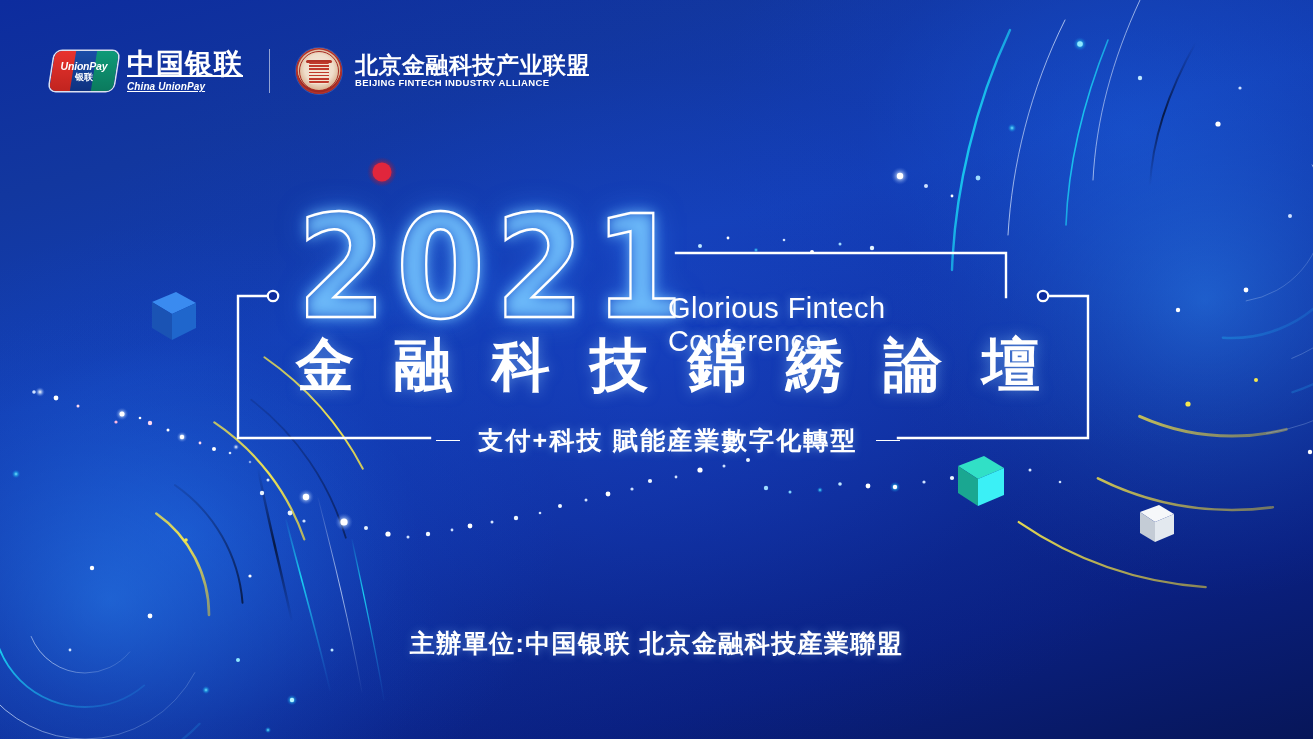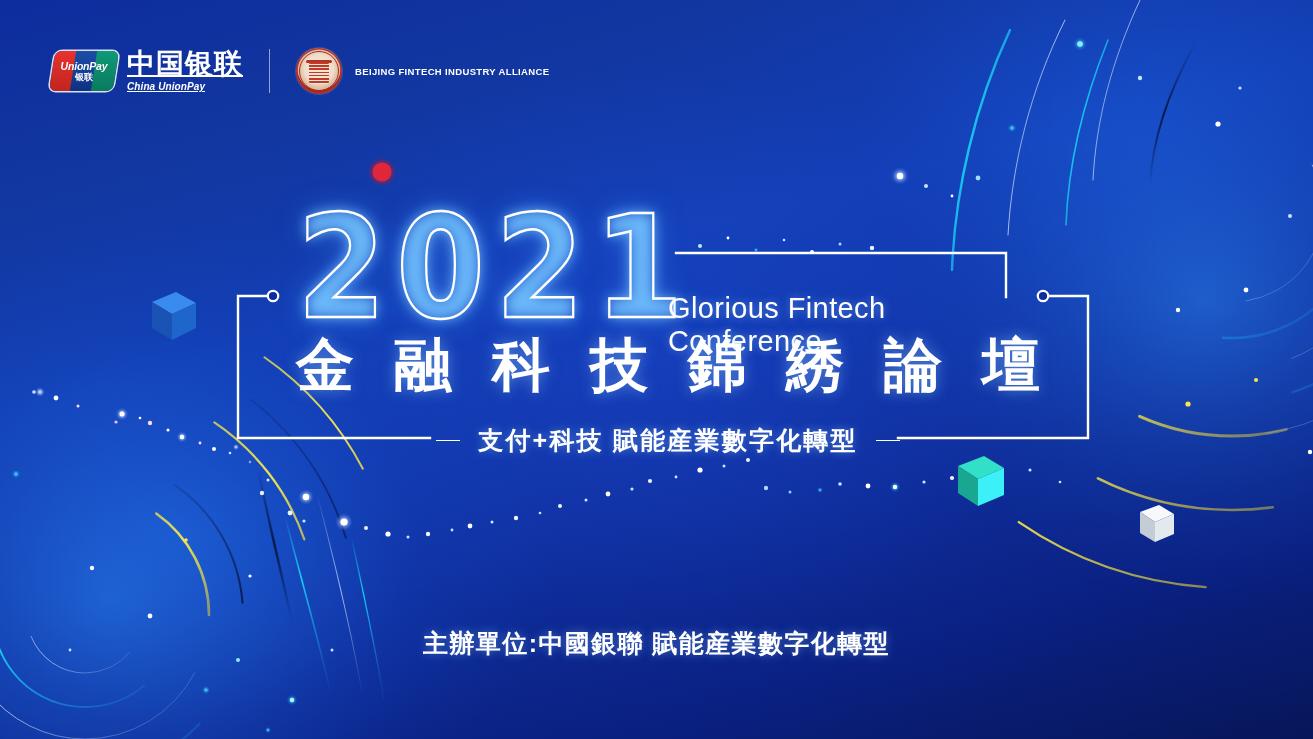--- a/index.html
+++ b/index.html
@@ -405,20 +405,21 @@
 
     <div class="divider"></div>
 
     <div class="logo-group">
       <div class="bfia-seal">
         <div class="ring"></div>
         <div class="cap"></div>
         <div class="core"></div>
       </div>
       <div class="bfia-words">
+        <div class="cn">北京金融科技产业联盟</div>
         <div class="en">BEIJING FINTECH INDUSTRY ALLIANCE</div>
       </div>
     </div>
 
   </div>
 
   <div id="title-block">
 
     <div id="year-2021">2021</div>
 
@@ -436,15 +437,15 @@
     </div>
 
     <div id="tagline-row">
       <span class="rule"></span>
       <span id="tagline">支付+科技 賦能産業數字化轉型</span>
       <span class="rule"></span>
     </div>
 
   </div>
 
-  <div id="host-line">主辦單位:中國銀聯 賦能産業數字化轉型</div>
+  <div id="host-line">主辦單位:中国银联 北京金融科技産業聯盟</div>
 
 </div>
 
 </body></html>

